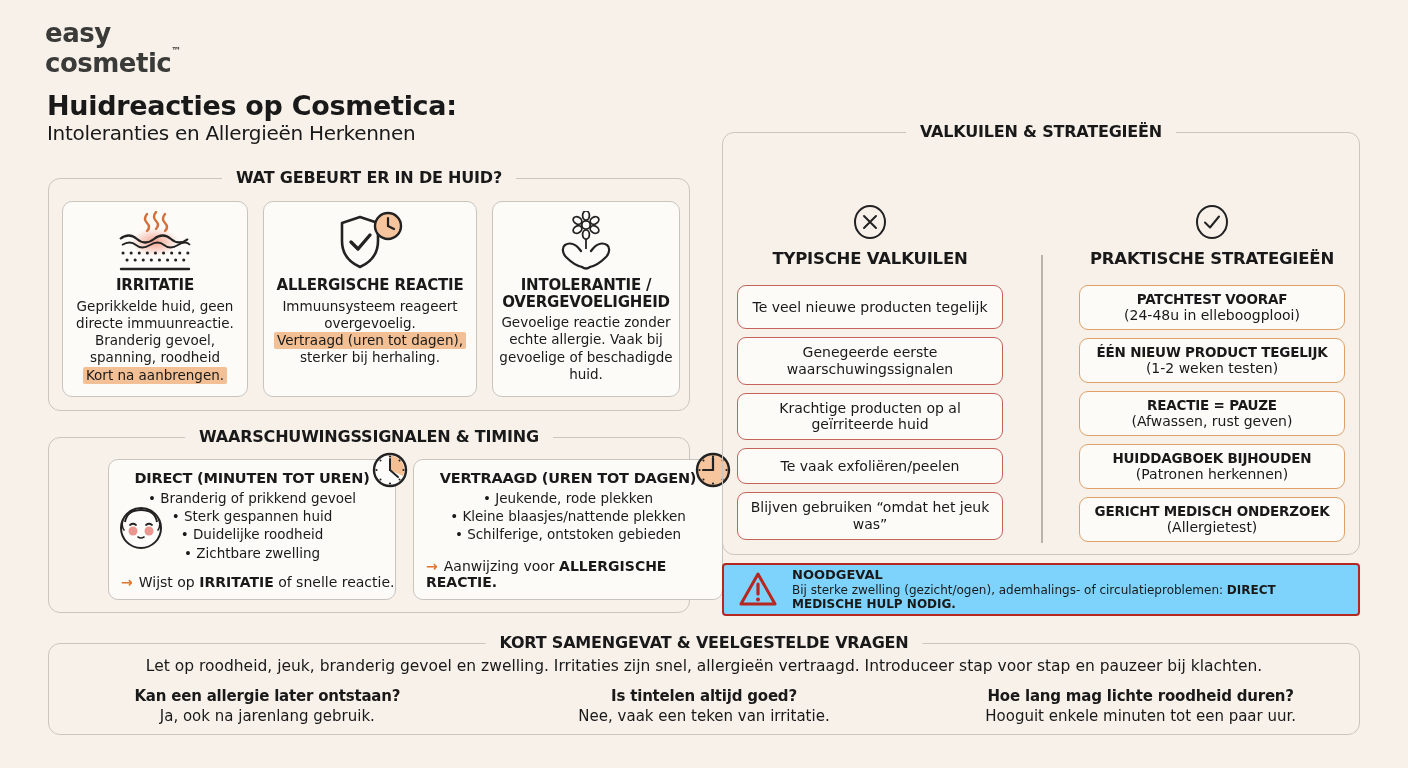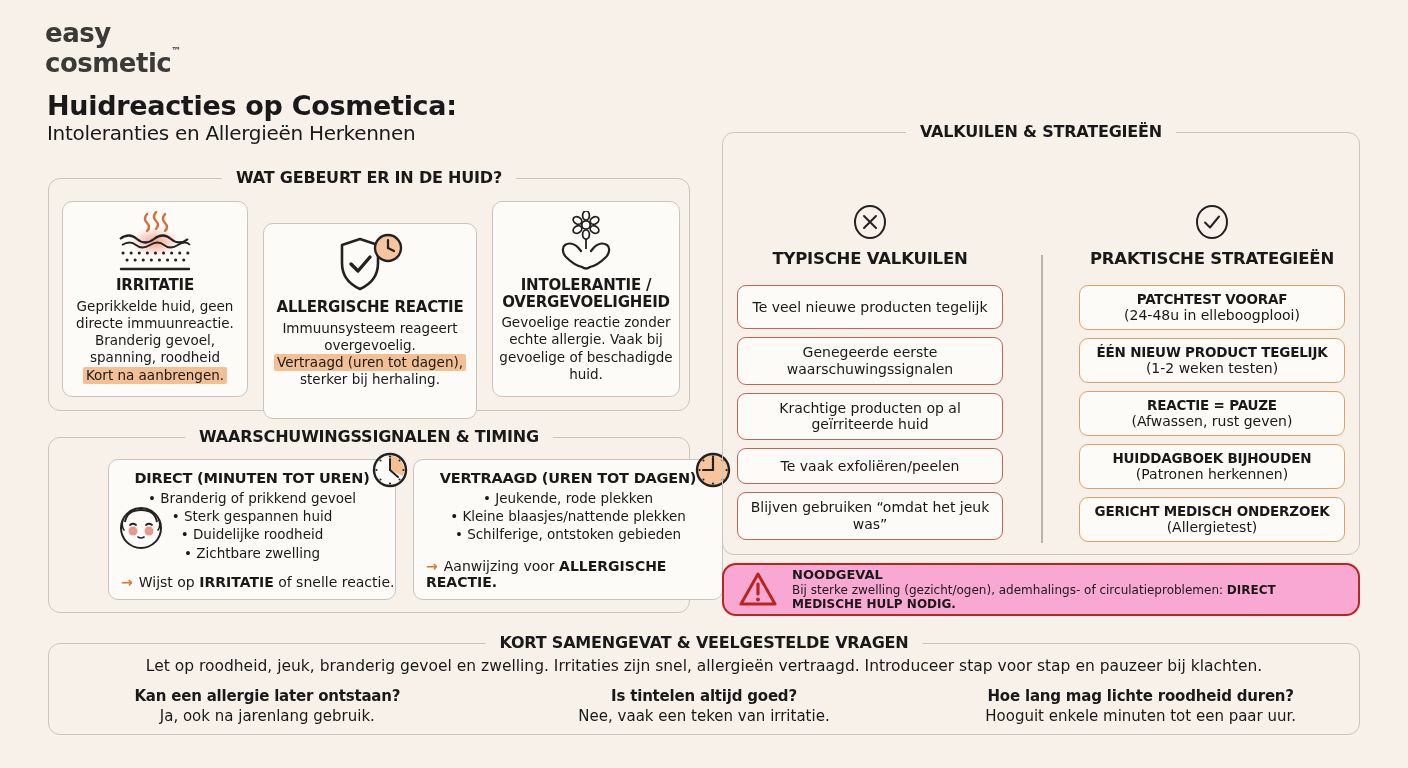--- a/index.html
+++ b/index.html
@@ -69,22 +69,22 @@
   .strategy-item {
     background:#fdfbf8; border:1.5px solid #dfa169; border-radius:9px;
     text-align:center; padding:5px 6px; min-height:44px;
     display:flex; flex-direction:column; justify-content:center;
   }
   .strategy-item .st { font-size:13.5px; font-weight:800; line-height:1.2; letter-spacing:-0.2px; }
   .strategy-item .ss { font-size:14px; line-height:1.2; }
 
   
   .emergency {
-    left:722px; top:563px; width:638px; height:53px; background:#f9a8d4;
-    border:2px solid #b5271f; border-radius:14px; display:flex;
+    left:722px; top:563px; width:638px; height:53px; background:#7dd3fc;
+    border:2px solid #b5271f; border-radius:4px; display:flex;
     align-items:center; padding:4px 14px; gap:14px;
   }
   .emergency .txt { line-height:1.2; }
   .emergency .et { font-size:13px; font-weight:800; }
   .emergency .eb { font-size:12px; }
   .emergency .eb b { font-weight:800; }
 
   
   .sec-summary { left:48px; top:643px; width:1312px; height:92px; }
   .summary-text { position:absolute; top:13px; width:100%; text-align:center; font-size:15.5px; }
@@ -131,21 +131,21 @@
         <line x1="9" y1="58" x2="77" y2="58" stroke="#222" stroke-width="2.4" stroke-linecap="round"></line>
       </svg>
     </div>
     <h3>IRRITATIE</h3>
     <p>
       <span>Geprikkelde huid, geen directe immuunreactie. Branderig gevoel, spanning, roodheid</span><br>
       <span class="hl">Kort na aanbrengen.</span>
     </p>
   </div>
 
-  <div class="skin-card" style="left:214px; width:214px;margin-top:22px;">
+  <div class="skin-card" style="left:214px; width:214px;">
     <div class="icon-wrap">
       <svg width="74" height="62" viewBox="0 0 74 62">
         <path d="M27 6 L45 12 V30 C45 44 36 52 27 56 C18 52 9 44 9 30 V12 Z" fill="none" stroke="#222" stroke-width="2.6" stroke-linejoin="round"></path>
         <path d="M18 31 l7 7 l12 -14" fill="none" stroke="#222" stroke-width="3.4" stroke-linecap="round" stroke-linejoin="round"></path>
         <circle cx="55" cy="15" r="13" fill="#f6c59d" stroke="#222" stroke-width="2.4"></circle>
         <line x1="55" y1="15" x2="55" y2="7" stroke="#222" stroke-width="2.2" stroke-linecap="round"></line>
         <line x1="55" y1="15" x2="61" y2="18" stroke="#222" stroke-width="2.2" stroke-linecap="round"></line>
       </svg>
     </div>
     <h3>ALLERGISCHE REACTIE</h3>

